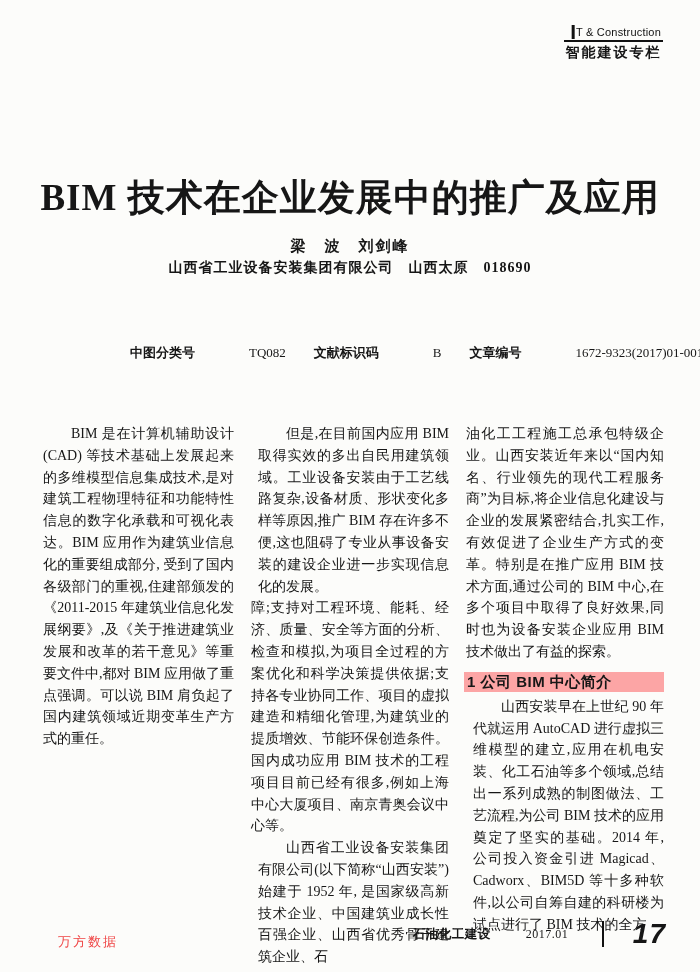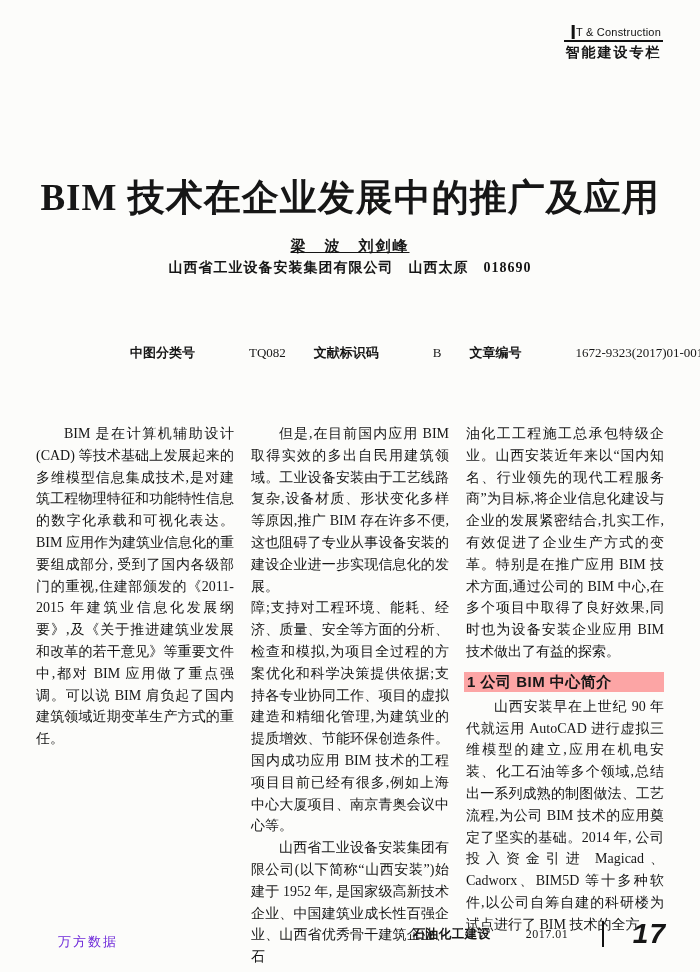--- a/index.html
+++ b/index.html
@@ -23,21 +23,21 @@
     font-family:"Liberation Sans","DejaVu Sans",sans-serif;
   }
 
   
   .article-title {
     position:absolute; top:173px; left:0; width:100%; margin:0;
     text-align:center; font-size:37px; font-weight:bold; letter-spacing:1px;
   }
   .authors {
     position:absolute; top:237px; left:0; width:100%;
-    text-align:center; font-size:15px; font-weight:bold; letter-spacing:2px;text-decoration:underline;
+    text-align:center; font-size:15px; font-weight:bold; letter-spacing:2px;
   }
   .affiliation {
     position:absolute; top:259px; left:0; width:100%;
     text-align:center; font-size:14px; font-weight:bold; letter-spacing:1px;
   }
 
   
   .meta-line {
     position:absolute; top:344px; left:130px; display:flex; gap:28px;
     font-size:13px; white-space:nowrap;
@@ -45,31 +45,31 @@
   .meta-label { font-weight:bold; font-family:"Liberation Sans","DejaVu Sans",sans-serif; margin-right:6px; }
   .meta-value { font-family:"Liberation Serif","DejaVu Serif",serif;margin-left:48px; }
 
   
   .columns {
     position:absolute; top:423px; left:36px; width:628px;
     display:flex; gap:17px;
   }
   .col { width:198px; font-size:14px; line-height:21.8px; text-align:justify; }
   .para { margin:0; }
-  .para.indent { text-indent:2em; }
+  .para.indent { text-indent:2em;margin-left:7px; }
 
   .section-heading {
     margin:9px 0 4px -2px; padding:1px 4px 1px 3px;
     background:#fca5a5; font-size:15px; font-weight:bold; line-height:18px;
     font-family:"Liberation Sans","DejaVu Sans",sans-serif; letter-spacing:0.5px;
   }
 
   
   .watermark {
-    position:absolute; left:58px; top:933px; font-size:13px; color:#6d28d9;
+    position:absolute; left:58px; top:933px; font-size:13px; color:#ef4444;
     letter-spacing:2px; font-family:"Liberation Sans","DejaVu Sans",sans-serif;
   }
   .folio { position:absolute; right:34px; top:921px; display:flex; align-items:center;gap:26px; }
   .folio-journal { font-weight:bold; font-size:12.5px; letter-spacing:0.5px; }
   .folio-issue { font-size:12px; margin-left:9px; letter-spacing:0.5px; }
   .folio-bar { width:1.5px; height:26px; background:#111; margin:0 3px 0 8px; }
   .folio-page {
     font-size:28px; font-weight:bold; font-style:italic; line-height:26px;
     font-family:"Liberation Sans","DejaVu Sans",sans-serif; letter-spacing:1px;
   }

